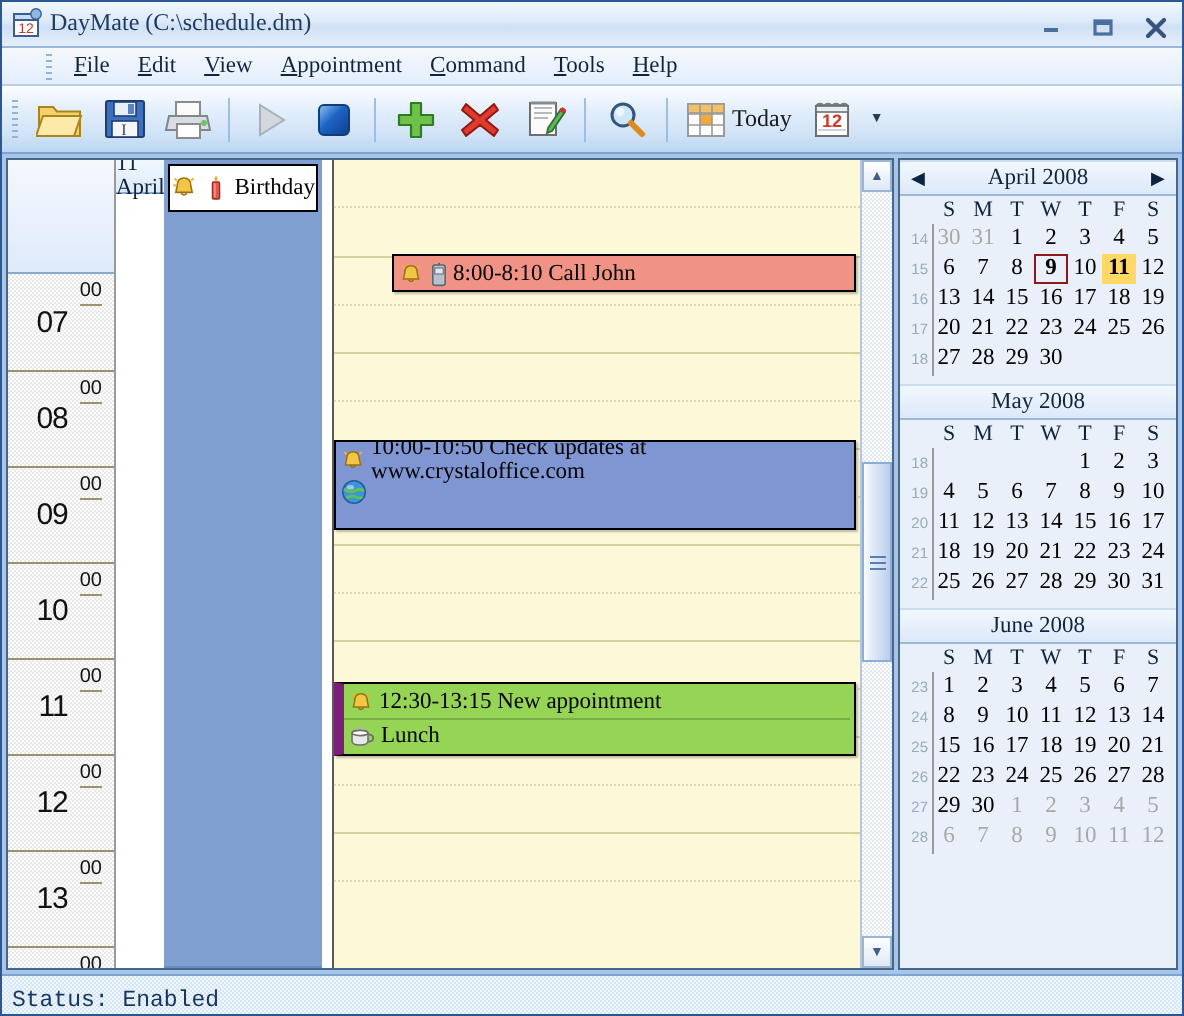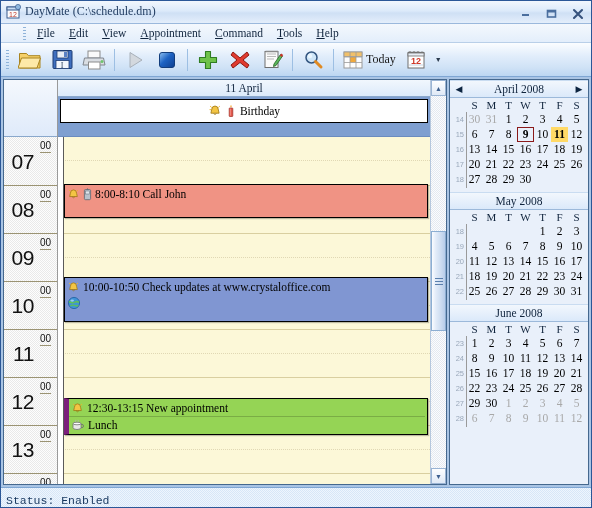--- a/index.html
+++ b/index.html
@@ -164,40 +164,40 @@
   .hourlabel {
     height: 48px;
     box-sizing: border-box;
     border-top: 1px solid #9b9373;
     display: flex; align-items: center; justify-content: flex-end;
     padding-right: 6px;
     position: relative;
   }
   .hourlabel:first-child { border-top: none; }
   .hh {
-    font-size: 21px;
+    font-size: 15px;
     font-family: "Liberation Sans", sans-serif;
     color: #111111;
     line-height: 1;
     letter-spacing: -0.5px;
   }
   .mm {
     font-size: 10px;
     color: #111111;
     margin-left: 6px;
     align-self: flex-start;
     margin-top: 4px;
     border-bottom: 1px solid #9b9373;
     padding-bottom: 1px;
     line-height: 1;
   }
 
   .daycol {
     flex: 1 1 auto;
-    display: flex; flex-direction: column;
+    display: flex; flex-direction: row;
     min-width: 0;
     background: #ffffff;
   }
   .date-header {
     height: 17px; flex: 0 0 17px;
     background: linear-gradient(to bottom,#f1f7fd 0%,#dceafa 100%);
     border-bottom: 1px solid #8aa8cc;
     display: flex; align-items: center; justify-content: center;
     font-size: 11.5px; color: #10243d;
     font-family: "Liberation Serif", serif;
@@ -667,21 +667,21 @@
           <div class="grid-inner">
             <div class="hourrow"></div>
             <div class="hourrow"></div>
             <div class="hourrow"></div>
             <div class="hourrow"></div>
             <div class="hourrow"></div>
             <div class="hourrow"></div>
             <div class="hourrow"></div>
             <div class="hourrow"></div>
 
-            <div class="appt red" style="top:47px;height:34px;">
+            <div class="appt red" style="top:47px;height:19px;margin-left:29px;">
               <div class="line">
                 <span>
                   <svg width="13" height="13" viewBox="0 0 14 14">
                     <path d="M7 2 q3.4 0 3.4 4 l0.7 3.2 h-8.2 l0.7 -3.2 q0 -4 3.4 -4 z" fill="#f3c544" stroke="#9a7312" stroke-width="0.8"></path>
                     <path d="M5.6 9.6 q1.4 1.8 2.8 0" stroke="#9a7312" stroke-width="0.8" fill="none"></path>
                     <path d="M2.2 2.2 L3.6 3.4 M11.8 2.2 L10.4 3.4" stroke="#f0b429" stroke-width="1"></path>
                   </svg>
                 </span>
                 <span>
                   <svg width="9" height="13" viewBox="0 0 9 13">

